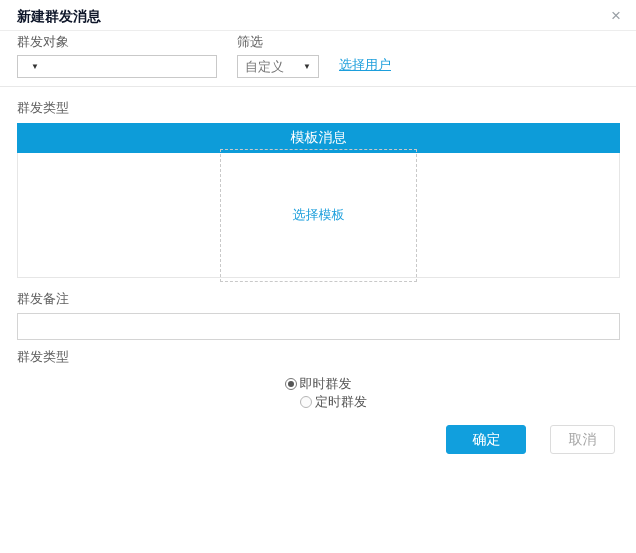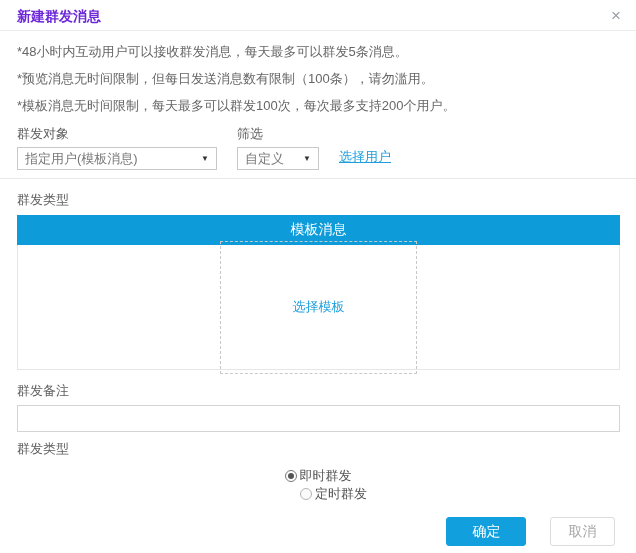--- a/index.html
+++ b/index.html
@@ -13,21 +13,21 @@
   }
   .dialog { width: 636px; height: 553px; background: #fff; position: relative; }
 
   
   .dialog-header {
     height: 31px;
     padding: 8px 17px 0 17px;
     border-bottom: 1px solid #ededed;
     position: relative;
   }
-  .dialog-title { font-size: 14px; font-weight: bold; color: #6d28d9; }
+  .dialog-title { font-size: 14px; font-weight: bold; color: #0f172a; }
   .close-btn {
     position: absolute; right: 10px; top: 6px;
     font-size: 17px; color: #9aa0a6; cursor: pointer;
     width: 20px; text-align: center; line-height: 20px;
   }
 
   
   .notes { padding: 14px 17px 0 17px; }
   .note-line { line-height: 14px; margin-bottom: 13px; color: #666; }
 
@@ -106,31 +106,25 @@
 </head>
 <body>
 
 <div class="dialog">
 
   <div class="dialog-header">
     <span class="dialog-title">新建群发消息</span>
     <span class="close-btn">×</span>
   </div>
 
-  <div class="notes">
-    <div class="note-line">*48小时内互动用户可以接收群发消息，每天最多可以群发5条消息。</div>
-    <div class="note-line">*预览消息无时间限制，但每日发送消息数有限制（100条），请勿滥用。</div>
-    <div class="note-line">*模板消息无时间限制，每天最多可以群发100次，每次最多支持200个用户。</div>
-  </div>
 
   <div class="form-row">
     <div class="field">
       <span class="field-label">群发对象</span>
       <div class="select-box select-target">
-        <span>指定用户(模板消息)</span>
         <span class="select-arrow">▼</span>
       </div>
     </div>
     <div class="field">
       <span class="field-label" style="margin-left:20px;">筛选</span>
       <div class="select-box select-filter">
         <span>自定义</span>
         <span class="select-arrow">▼</span>
       </div>
     </div>

